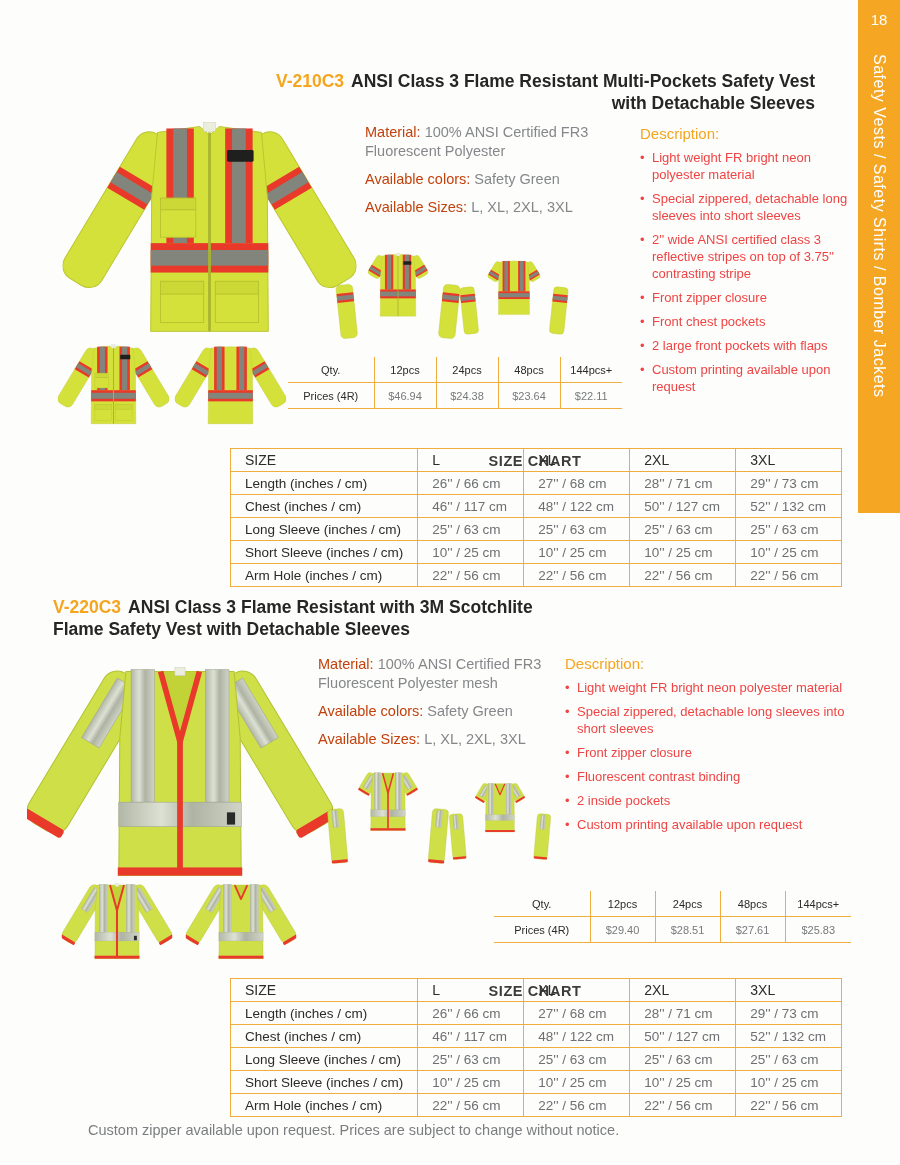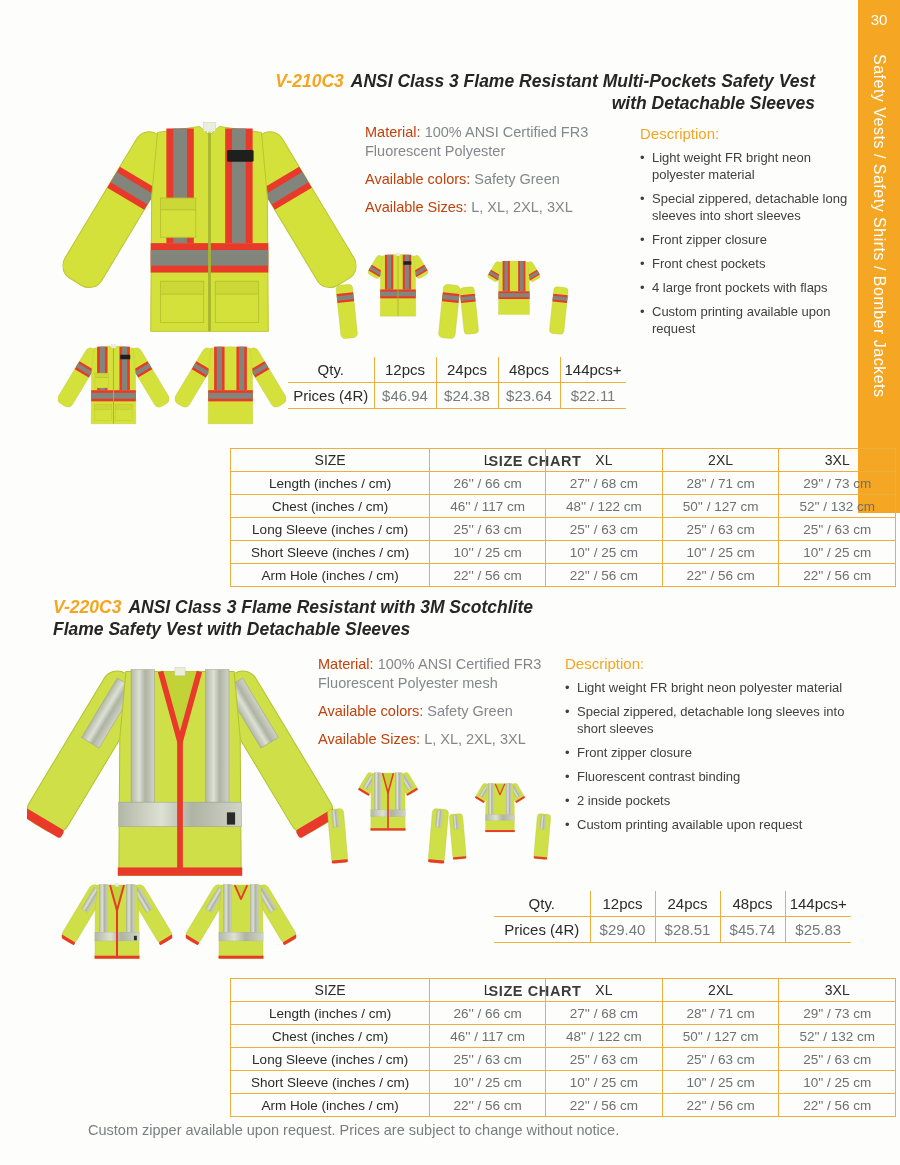--- a/index.html
+++ b/index.html
@@ -1,45 +1,45 @@
 <!DOCTYPE html>
 <html><head>
 <meta charset="utf-8">
 <style>
   html,body { margin:0; padding:0; background:#ffffff; }
   .page { position:relative; width:900px; height:1165px; background:#fdfdfb;
           font-family:"Liberation Sans", sans-serif; overflow:hidden; }
   .abs { position:absolute; }
 
   
-  .p-title { font-weight:bold; font-size:17.5px; line-height:22px; color:#262624;font-style:italic; }
+  .p-title { font-weight:bold; font-size:17.5px; line-height:22px; color:#262624; }
   .p-title .code { color:#F5A51F; margin-right:7px; }
 
   
   .info-item { margin-bottom:9px; font-size:14.5px; line-height:19px; color:#85878a; }
   .info-label { color:#c2410c; }
 
   
   .desc-title { font-size:15px; color:#F5A51F; margin-bottom:7px; }
-  .desc-list { margin:0; padding:0; list-style:none; font-size:13px; line-height:17px; color:#404040; }
+  .desc-list { margin:0; padding:0; list-style:none; font-size:13px; line-height:17px; color:#ef4444; }
   .desc-list li { position:relative; padding-left:12px; margin-bottom:7px; }
   .desc-list li::before { content:"\2022"; position:absolute; left:0; }
 
   
-  .price-table { border-collapse:collapse; font-size:15px; color:#2b2b29; }
+  .price-table { border-collapse:collapse; font-size:11px; color:#2b2b29; }
   .price-table td { border-left:1.5px solid #EFAD3D; border-bottom:1.5px solid #EFAD3D;
                     text-align:center; height:25px; padding:0 4px; }
   .price-table td:first-child { border-left:none; }
   .price-table .money { color:#77797c; }
 
   
   .sc-title { font-size:14.5px; font-weight:bold; letter-spacing:0.6px; color:#3c3c3a; text-align:center;margin-top:25px; }
   .size-table { border-collapse:collapse; table-layout:fixed; }
-  .size-table td { border:1.5px solid #EFAD3D; text-align:center; font-size:13.5px;
-                   color:#6d6f72; height:20px; padding:1px 20px; white-space:nowrap; }
+  .size-table td { border:1.5px solid #EFAD3D; font-size:13.5px;
+                   color:#6d6f72; height:20px; padding:1px 14px; white-space:nowrap; }
   .size-table tr.hd td { color:#2b2b29; font-size:14px; }
   .size-table td.lbl { color:#2b2b29; }
 
   .footer { font-size:14.5px; color:#7b7d80; }
 
   
   .sidebar { background:#F5A623; color:#ffffff; }
   .pnum { text-align:center; font-size:15px; padding-top:11px; }
   .vtext { writing-mode:vertical-rl; font-size:16px; letter-spacing:0.5px;
            position:absolute; top:54px; left:50%; transform:translateX(-50%); white-space:nowrap; }
@@ -252,21 +252,21 @@
 
       <symbol id="slv2" viewBox="0 0 64 160">
         <rect class="ylw2" x="10" y="4" width="44" height="148" rx="11"></rect>
         <rect class="slv" x="22" y="8" width="16" height="46"></rect>
         <rect class="red" x="10" y="144" width="44" height="8" rx="3"></rect>
       </symbol>
     </defs>
   </svg>
 
   <div class="abs sidebar" style="left:858px;top:0;width:42px;height:513px">
-    <div class="pnum">30</div>
+    <div class="pnum">18</div>
     <div class="vtext">Safety Vests / Safety Shirts / Bomber Jackets</div>
   </div>
 
   <div class="abs p-title" style="left:150px;top:70px;width:665px;text-align:right">
     <span class="code">V-210C3</span><span>ANSI Class 3 Flame Resistant Multi-Pockets Safety Vest</span><br>
     <span>with Detachable Sleeves</span>
   </div>
 
   <svg class="fig" style="left:52px;top:103px;width:315px;height:245px" viewBox="0 0 300 250">
     <use href="#v1f" width="300" height="250"></use>
@@ -285,23 +285,24 @@
       <span class="info-label">Available Sizes:</span>
       <span>L, XL, 2XL, 3XL</span>
     </div>
   </div>
 
   <div class="abs" style="left:640px;top:125px;width:216px">
     <div class="desc-title">Description:</div>
     <ul class="desc-list">
       <li>Light weight FR bright neon polyester material</li>
       <li>Special zippered, detachable long sleeves into short sleeves</li>
+      <li>2'' wide ANSI certified class 3 reflective stripes on top of 3.75'' contrasting stripe</li>
       <li>Front zipper closure</li>
       <li>Front chest pockets</li>
-      <li>4 large front pockets with flaps</li>
+      <li>2 large front pockets with flaps</li>
       <li>Custom printing available upon request</li>
     </ul>
   </div>
 
   <svg class="fig" style="left:333px;top:247px;width:130px;height:98px" viewBox="0 0 340 260">
     <use href="#slv1" width="64" height="150" transform="translate(2,96) rotate(-6 32 75)"></use>
     <use href="#v1sf" width="236" height="197" x="52" y="0"></use>
     <use href="#slv1" width="64" height="150" transform="translate(274,96) rotate(6 32 75)"></use>
   </svg>
   <svg class="fig" style="left:458px;top:249px;width:112px;height:96px" viewBox="0 0 340 260">
@@ -465,21 +466,21 @@
       <td>Qty.</td>
       <td>12pcs</td>
       <td>24pcs</td>
       <td>48pcs</td>
       <td>144pcs+</td>
     </tr>
     <tr>
       <td>Prices (4R)</td>
       <td class="money">$29.40</td>
       <td class="money">$28.51</td>
-      <td class="money">$45.74</td>
+      <td class="money">$27.61</td>
       <td class="money">$25.83</td>
     </tr>
   </tbody>
     </table>
 
   <div class="abs sc-title" style="left:230px;top:958px;width:610px">SIZE CHART</div>
   <table class="size-table abs" style="left:230px;top:978px">
     <colgroup>
         <col style="width:186px">
         <col style="width:106px">

